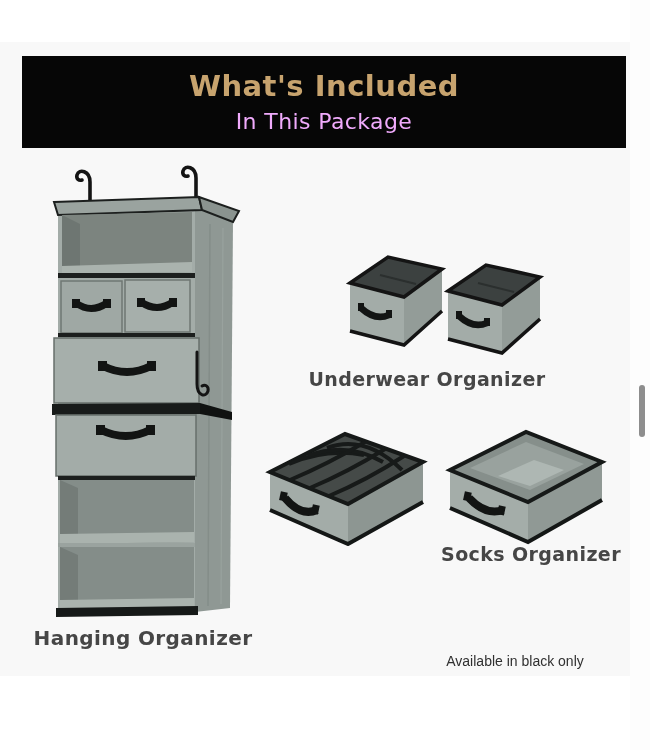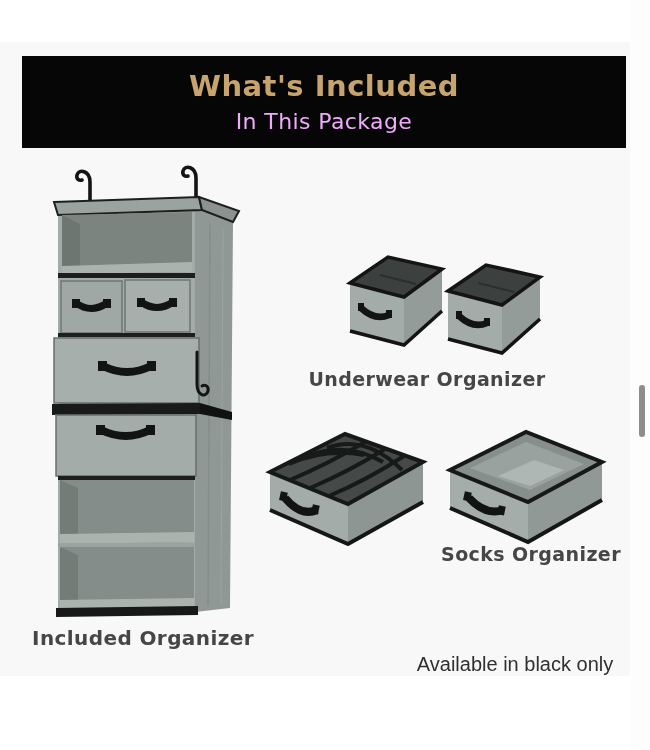--- a/index.html
+++ b/index.html
@@ -23,21 +23,21 @@
   .fig-shirts    { left:438px; top:378px; width:175px; height:126px; }
 
   .label { position:absolute; color:#464646; font-weight:600; text-align:center;
            letter-spacing:0.4px; white-space:nowrap; }
   .label-hanging   { left:23px;  top:584px; width:240px; font-size:20px; }
   .label-underwear { left:307px; top:326px; width:240px; font-size:19px; }
   .label-socks     { left:236px; top:501px; width:200px; font-size:19px; }
   .label-shirts    { left:431px; top:501px; width:200px; font-size:19px; }
 
   .note { position:absolute; left:415px; top:611px; width:200px; text-align:center;
-          font-family:"Liberation Sans",sans-serif; font-size:20px; color:#303030; }
+          font-family:"Liberation Sans",sans-serif; font-size:14px; color:#303030; }
 
   .scrollbar-track { position:absolute; right:0; top:0; width:20px; height:750px; background:#fdfdfd; }
   .scrollbar-thumb { position:absolute; left:639px; top:385px; width:6px; height:52px;
                      background:#8d8d8d; border-radius:3px; }
 </style>
 </head>
 <body>
 
 <div class="page">
 
@@ -157,21 +157,21 @@
       <polygon points="32,48 88,22 146,44 92,70" fill="#99a29e"></polygon>
       <polygon points="60,56 96,40 126,50 92,66" fill="#aeb7b3"></polygon>
       <rect x="26" y="72" width="7" height="9" fill="#121413" transform="rotate(12 30 76)"></rect>
       <rect x="60" y="86" width="7" height="9" fill="#121413" transform="rotate(12 64 90)"></rect>
       <path d="M31,78 Q48,96 65,90" stroke="#121413" stroke-width="8" fill="none"></path>
       <path d="M12,88 L90,122 L164,80" stroke="#141716" stroke-width="4" fill="none"></path>
     </svg>
 
     <div class="label label-underwear">Underwear Organizer</div>
     <div class="label label-shirts">Socks Organizer</div>
-    <div class="label label-hanging">Included Organizer</div>
+    <div class="label label-hanging">Hanging Organizer</div>
 
     <div class="note">Available in black only</div>
   </div>
 
   <div class="scrollbar-track"></div>
   <div class="scrollbar-thumb"></div>
 
 </div>
 
 </body></html>

